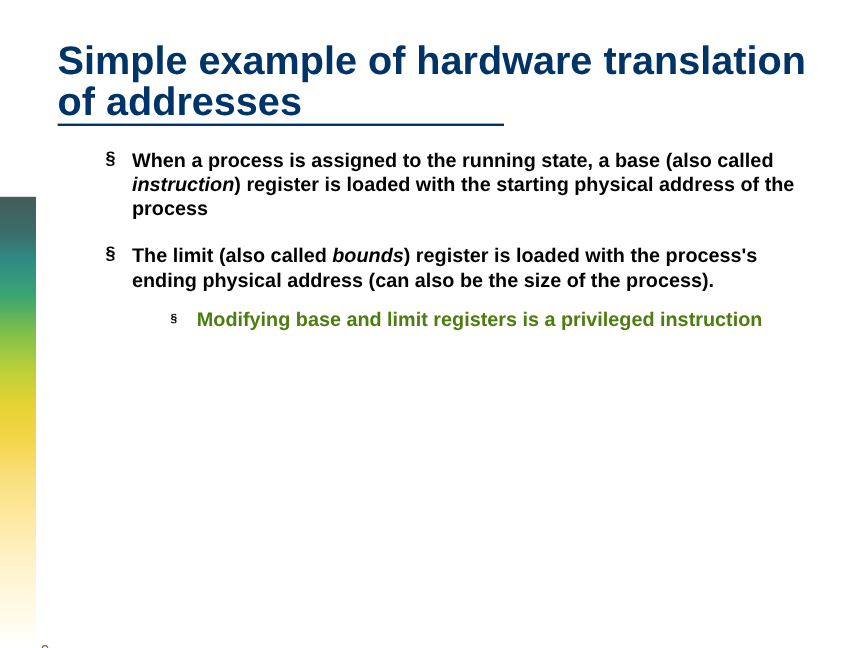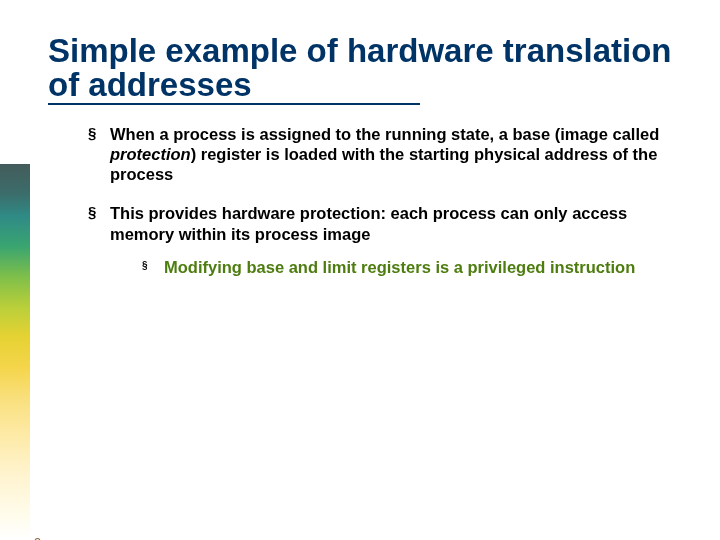--- a/index.html
+++ b/index.html
@@ -123,26 +123,28 @@
 <div class="gradient-bar"></div>
 
 <div class="slide">
 
   <div class="title">Simple example of hardware translation of addresses</div>
   <div class="title-underline"></div>
 
   <div class="content">
 
     <div class="b1">
-      <span>When a process is assigned to the running state, a base (image called </span><span class="em">protection</span><span>) register is loaded with the starting physical address of the process</span>
+      <span>When a process is assigned to the running state, a base (also called </span><span class="em">instruction</span><span>) register is loaded with the starting physical address of the process</span>
+    </div>
+
+    <div class="b1">
+      <span>The limit (also called </span><span class="em">bounds</span><span>) register is loaded with the process's ending physical address (can also be the size of the process).</span>
     </div>
 
 
-
-    <div class="b1">This provides hardware protection: each process can only access memory within its process image</div>
 
     <div class="b2">Modifying base and limit registers is a privileged instruction</div>
 
 
   </div>
 
   <div class="page-num">9</div>
 
 </div>
 

